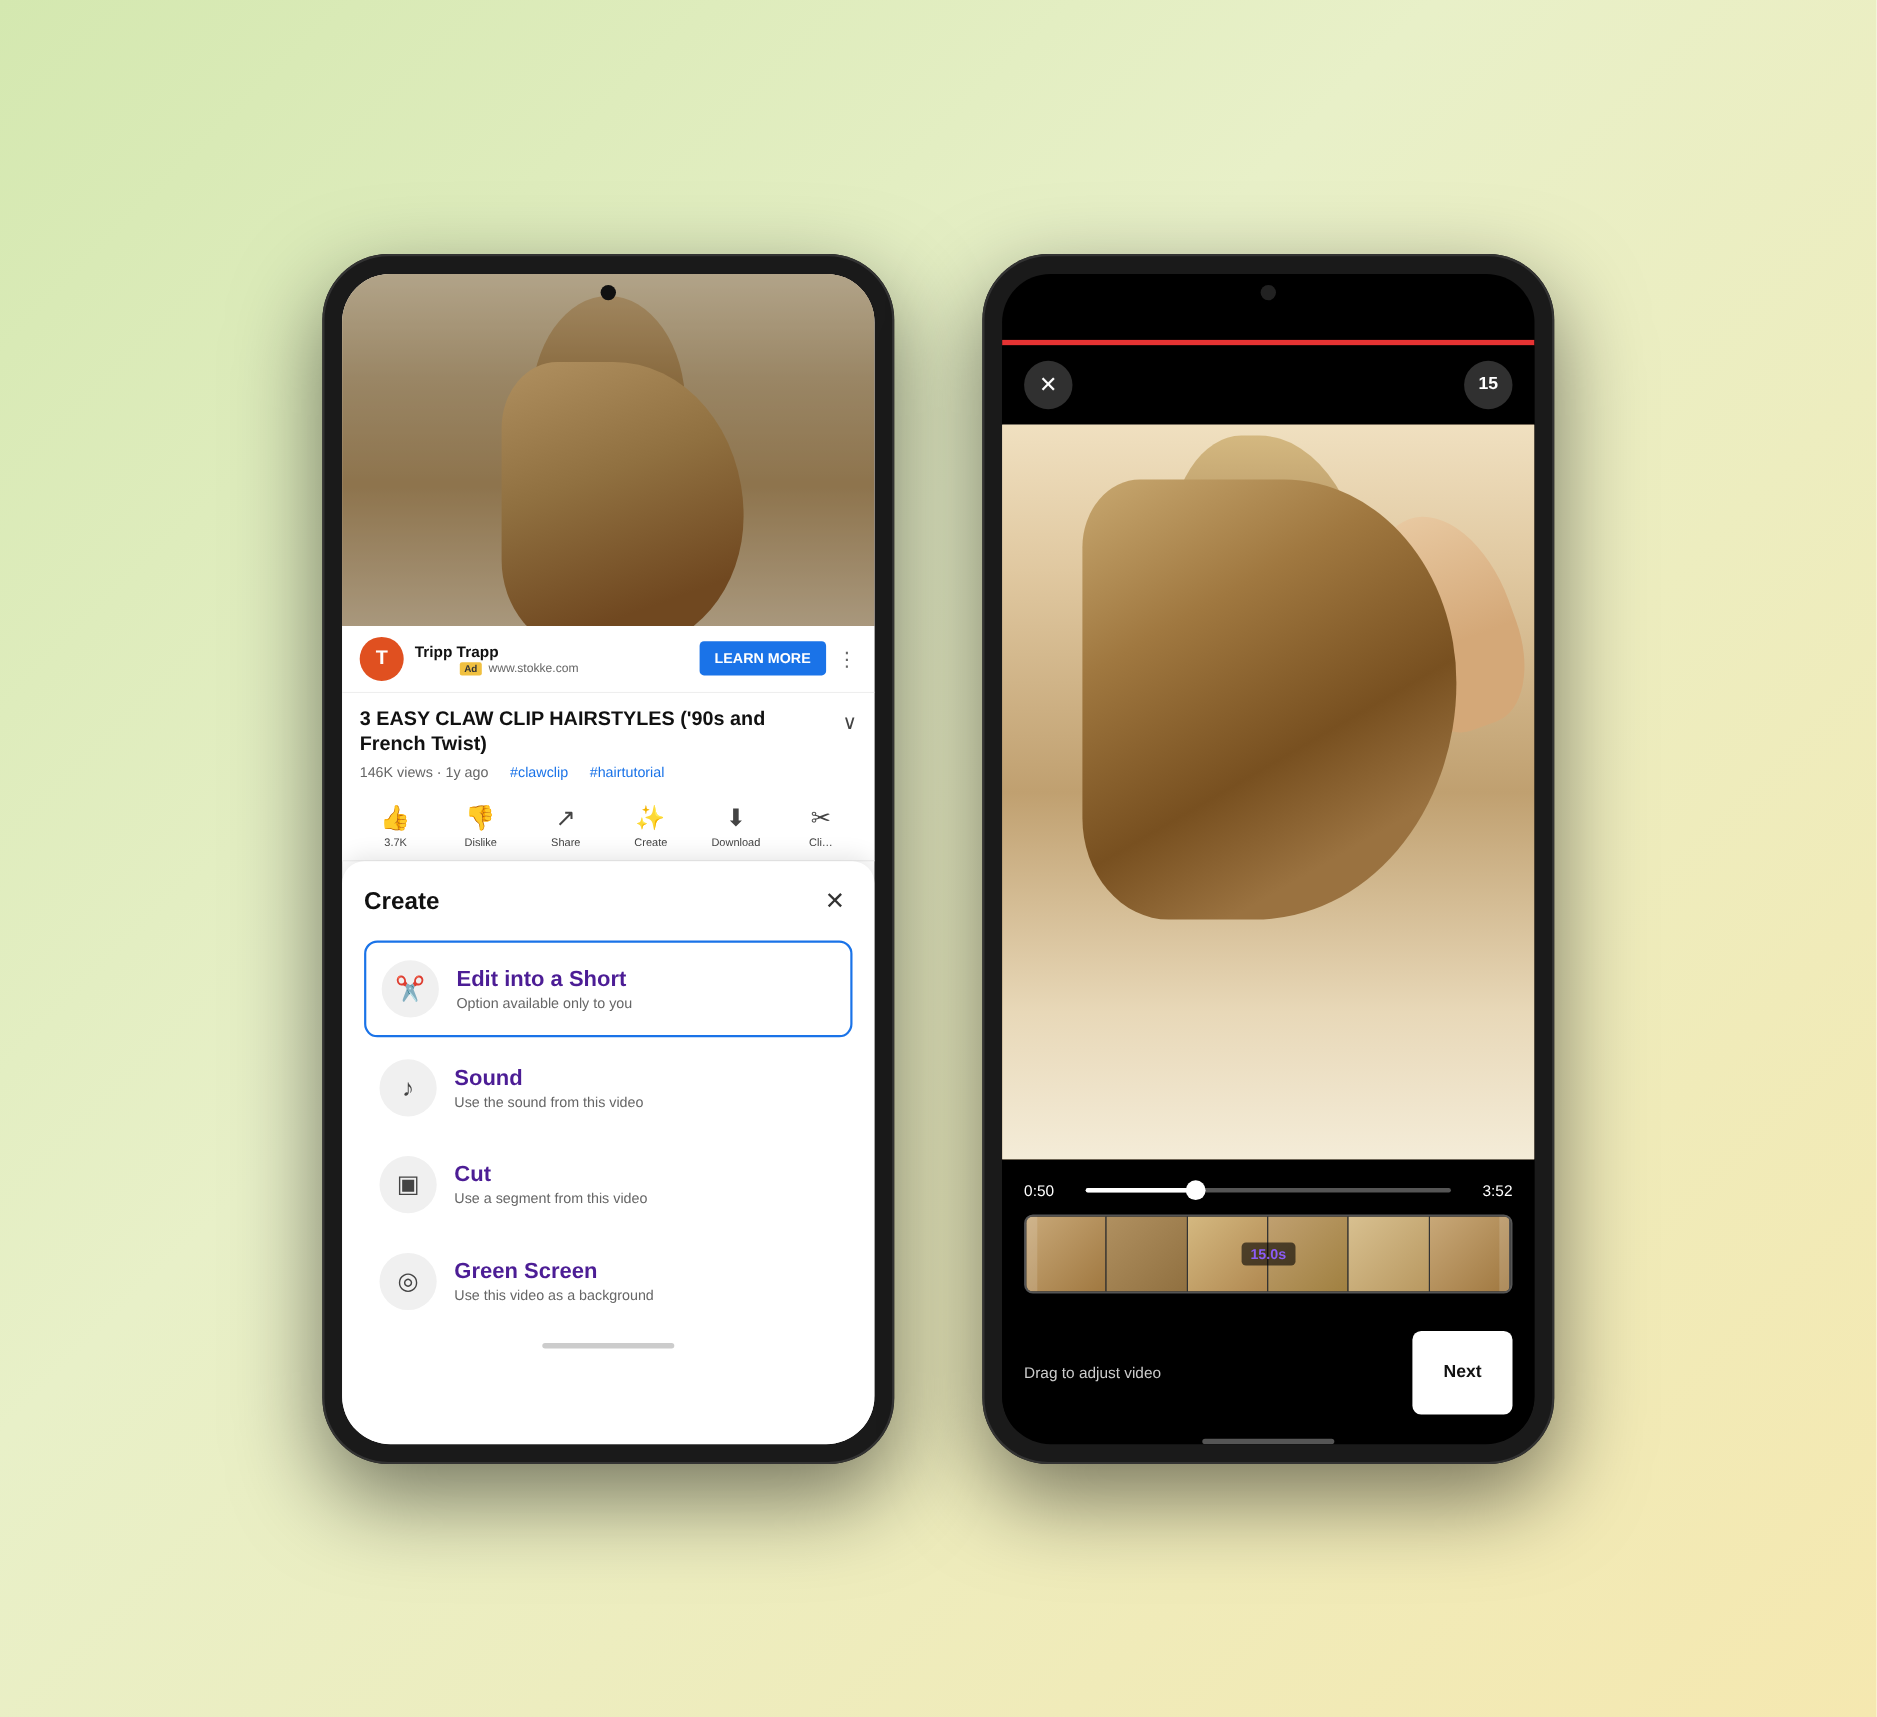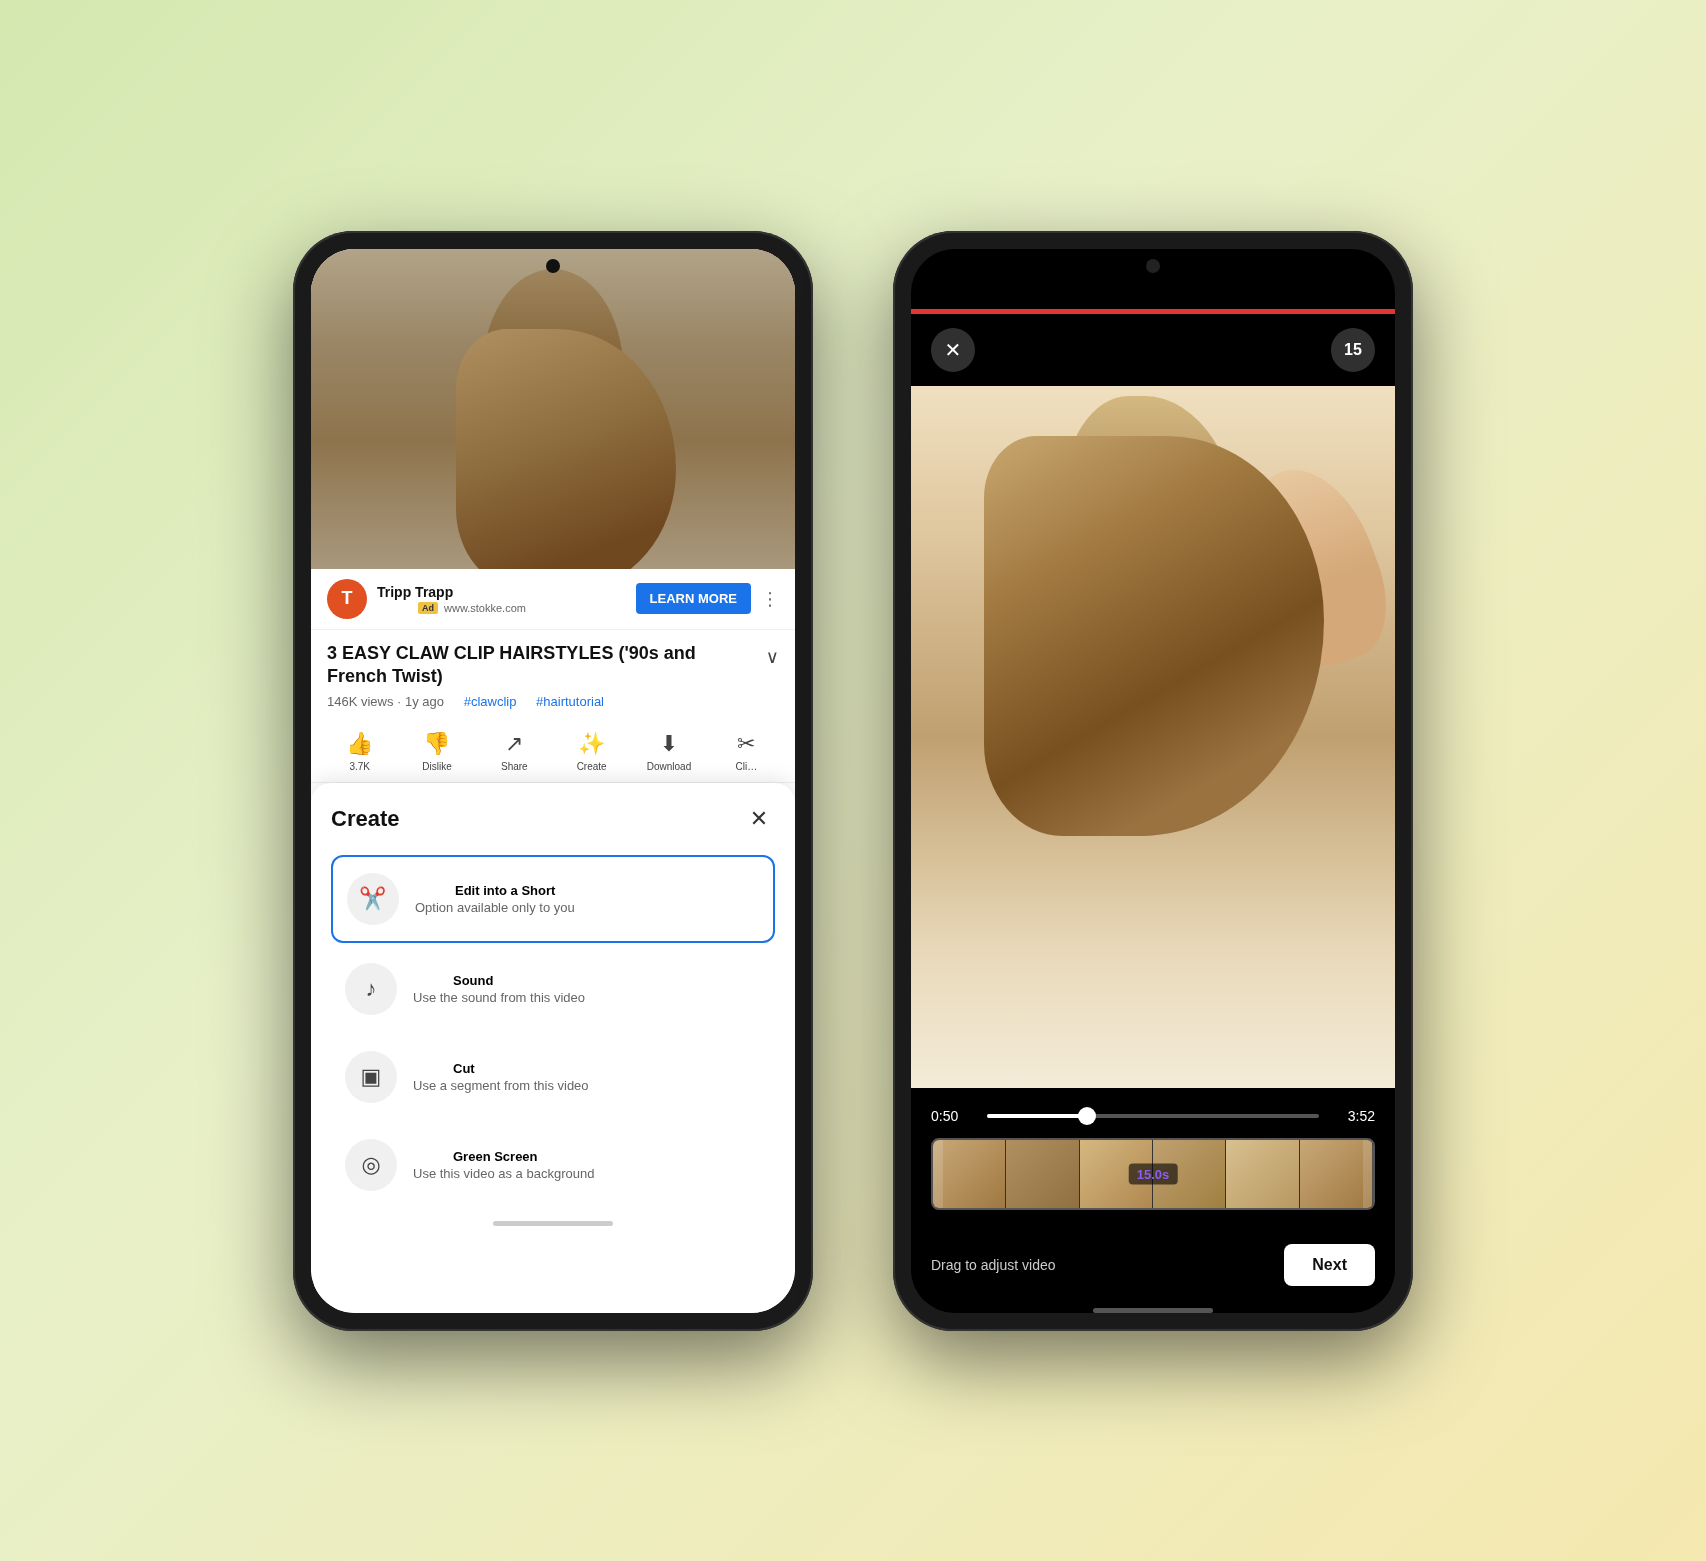--- a/index.html
+++ b/index.html
@@ -299,24 +299,23 @@
       font-size: 22px;
       color: #444;
       flex-shrink: 0;
     }
 
     .option-text {
       flex: 1;
     }
 
     .option-title {
-      font-size: 13px;
+      font-size: 20px;
       font-weight: 600;
-      color: #000000;
-      margin-left: 40px;
+      color: #4c1d95;
     }
 
     .option-subtitle {
       font-size: 13px;
       color: #666;
       margin-top: 2px;
     }
 
     .home-indicator-left {
       width: 120px;
@@ -550,21 +549,21 @@
     .drag-hint {
       font-size: 14px;
       color: #ccc;
     }
 
     .next-btn {
       background: #fff;
       color: #111;
       border: none;
       border-radius: 8px;
-      padding: 12px 28px;
+      padding: 29px 28px;
       font-size: 16px;
       font-weight: 700;
       cursor: pointer;
     }
 
     .home-indicator-right {
       width: 120px;
       height: 5px;
       background: #555;
       border-radius: 3px;

